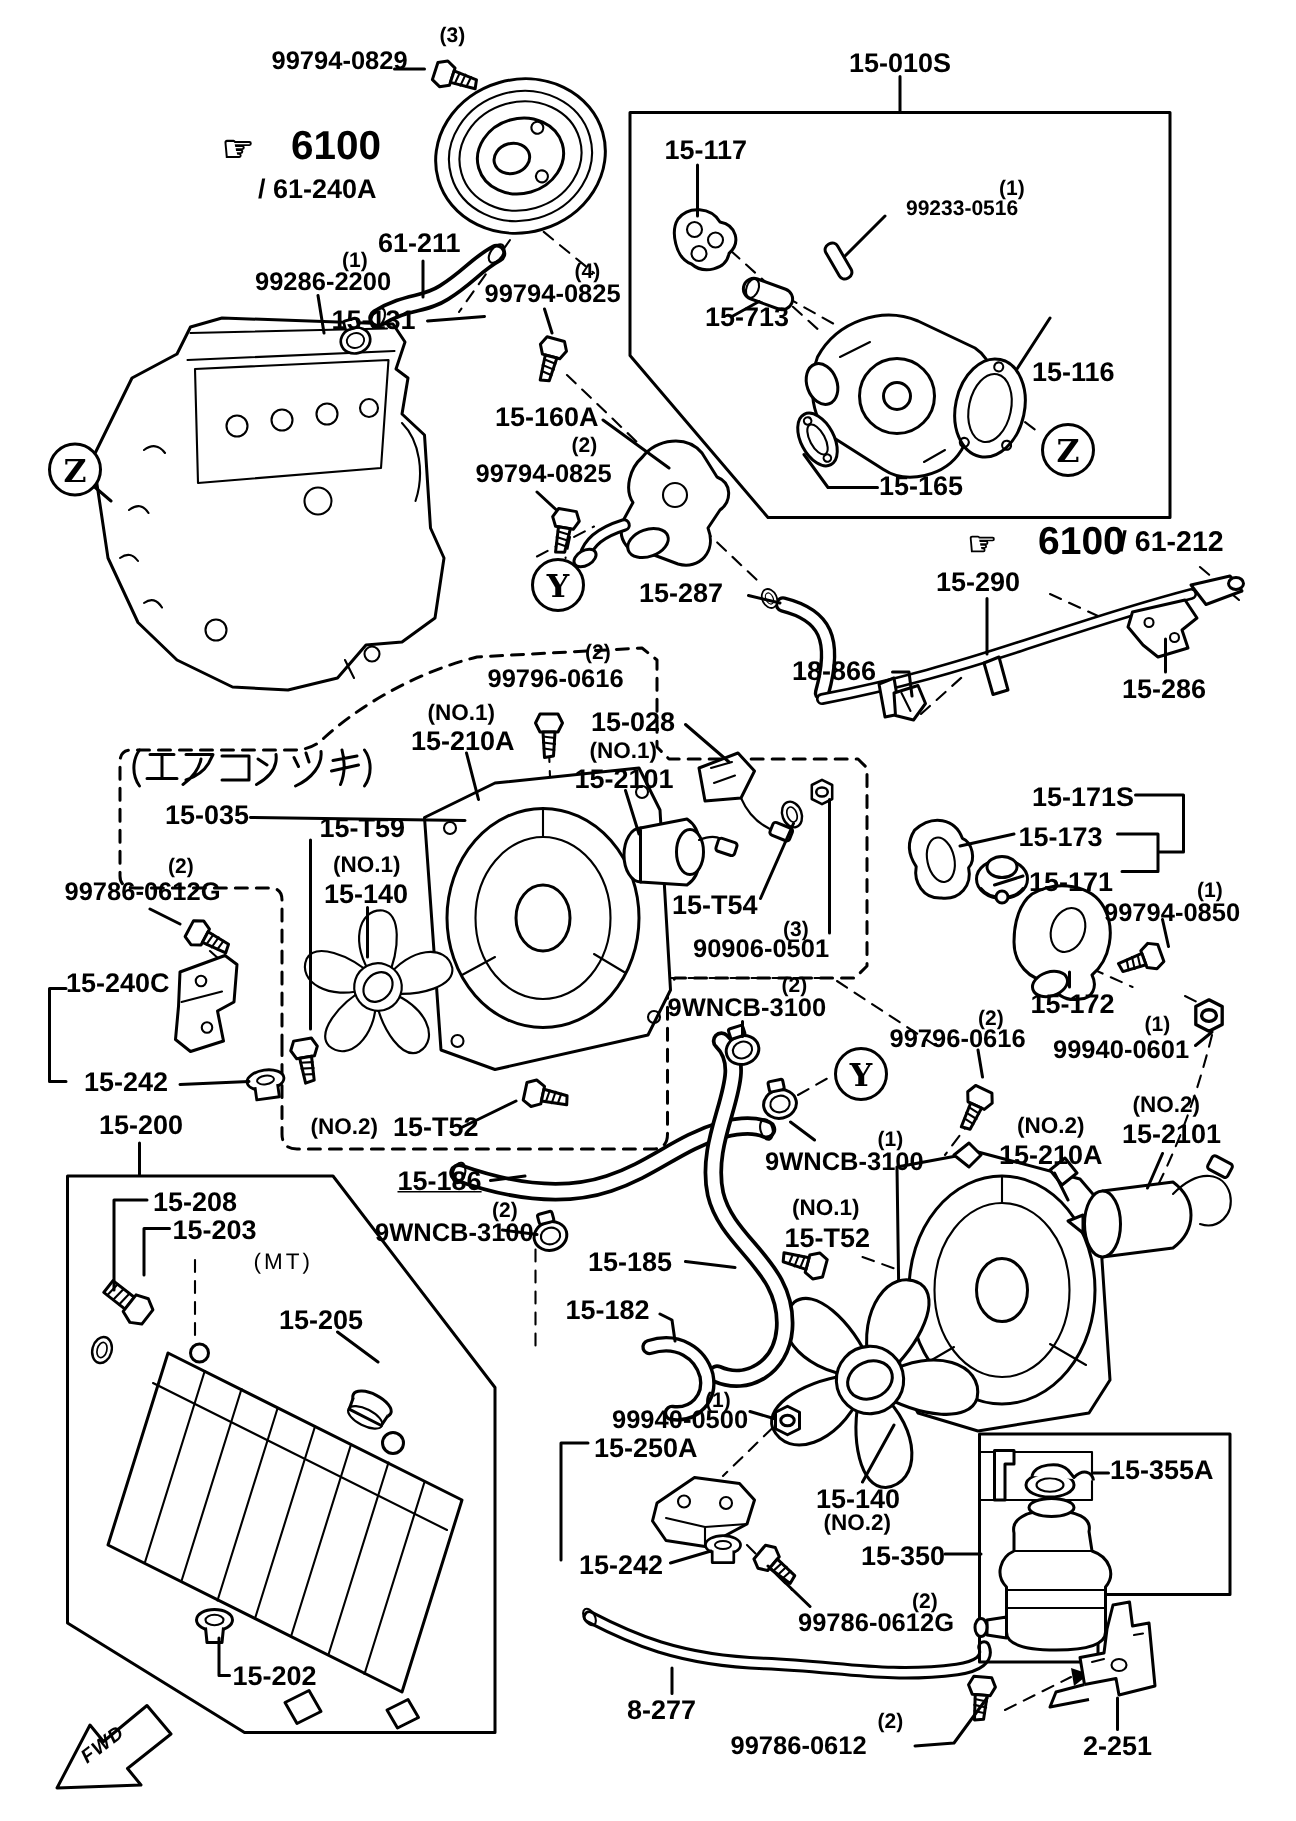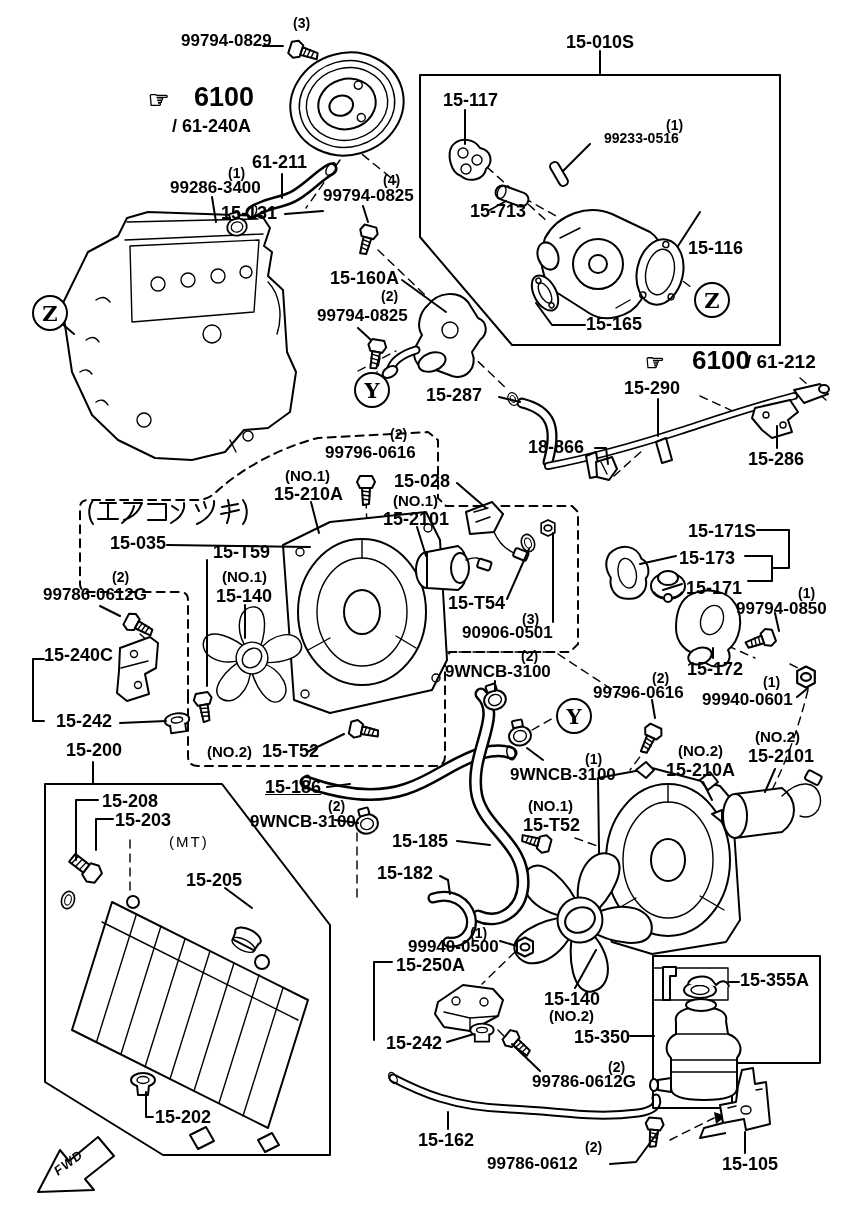--- a/index.html
+++ b/index.html
@@ -355,21 +355,21 @@
 
 <div id="label-layer">
       <div class="lbl" style="left: 293px; top: 16px; font-size: 14px;">(3)</div>
       <div class="lbl" style="left: 181px; top: 32px; font-size: 17px;">99794-0829</div>
       <div class="lbl" style="left: 221px; top: 204px;">15-131</div>
       <div class="lbl" style="left: 148px; top: 88px; font-size: 24px;">☞</div>
       <div class="lbl" style="left: 194px; top: 84px; font-size: 27px;">6100</div>
       <div class="lbl" style="left: 172px; top: 117px;">/ 61-240A</div>
       <div class="lbl" style="left: 252px; top: 153px;">61-211</div>
       <div class="lbl" style="left: 228px; top: 166px; font-size: 14px;">(1)</div>
-      <div class="lbl" style="left: 170px; top: 179px; font-size: 17px;">99286-3400</div>
+      <div class="lbl" style="left: 170px; top: 179px; font-size: 17px;">99286-2200</div>
       <div class="lbl" style="left: 383px; top: 173px; font-size: 14px;">(4)</div>
       <div class="lbl" style="left: 323px; top: 187px; font-size: 17px;">99794-0825</div>
       <div class="lbl" style="left: 566px; top: 33px;">15-010S</div>
       <div class="lbl" style="left: 443px; top: 91px;">15-117</div>
       <div class="lbl" style="left: 666px; top: 118px; font-size: 14px;">(1)</div>
       <div class="lbl" style="left: 604px; top: 131px; font-size: 14px;">99233-0516</div>
       <div class="lbl" style="left: 430px; top: 202px; margin-left: 40px;">15-713</div>
       <div class="lbl" style="left: 688px; top: 195px; margin-top: 44px;">15-116</div>
       <div class="lbl" style="left: 586px; top: 315px;">15-165</div>
       <div class="lbl" style="left: 330px; top: 269px;">15-160A</div>
@@ -436,22 +436,22 @@
       <div class="lbl" style="left: 408px; top: 938px; font-size: 17px;">99940-0500</div>
       <div class="lbl" style="left: 396px; top: 956px;">15-250A</div>
       <div class="lbl" style="left: 544px; top: 990px;">15-140</div>
       <div class="lbl" style="left: 549px; top: 1008px; font-size: 15px;">(NO.2)</div>
       <div class="lbl" style="left: 386px; top: 1034px;">15-242</div>
       <div class="lbl" style="left: 574px; top: 1028px;">15-350</div>
       <div class="lbl" style="left: 740px; top: 971px;">15-355A</div>
       <div class="lbl" style="left: 608px; top: 1060px; font-size: 14px;">(2)</div>
       <div class="lbl" style="left: 532px; top: 1073px; font-size: 17px;">99786-0612G</div>
       <div class="lbl" style="left: 155px; top: 1108px;">15-202</div>
-      <div class="lbl" style="left: 418px; top: 1131px;">15-162</div>
+      <div class="lbl" style="left: 418px; top: 1131px;">8-277</div>
       <div class="lbl" style="left: 585px; top: 1140px; font-size: 14px;">(2)</div>
       <div class="lbl" style="left: 487px; top: 1155px; font-size: 17px;">99786-0612</div>
-      <div class="lbl" style="left: 722px; top: 1155px;">15-105</div>
+      <div class="lbl" style="left: 722px; top: 1155px;">2-251</div>
       <div class="zmark" style="left: 32px; top: 295px;">Z</div>
       <div class="zmark" style="left: 694px; top: 282px;">Z</div>
       <div class="zmark" style="left: 354px; top: 372px;">Y</div>
       <div class="zmark" style="left: 556px; top: 698px;">Y</div>
     </div>
 </div>
 
 </body></html>

